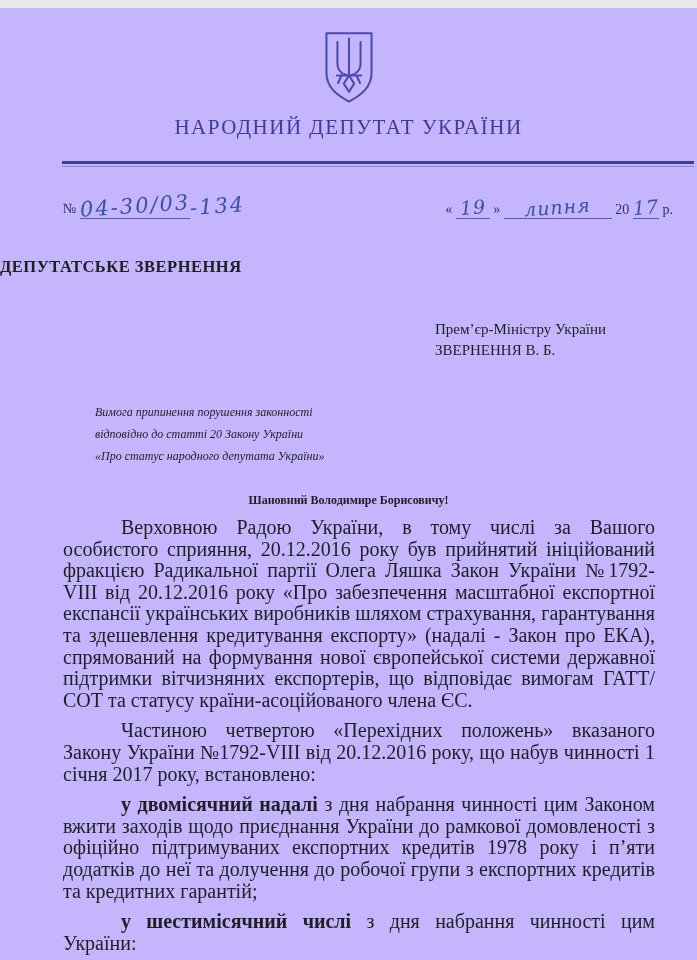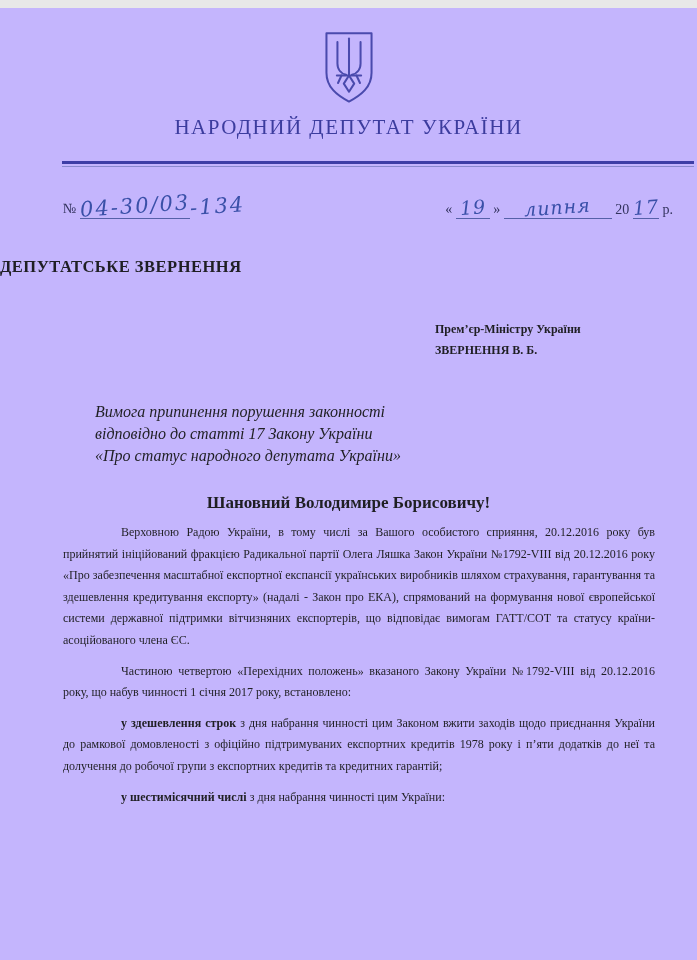--- a/index.html
+++ b/index.html
@@ -63,42 +63,42 @@
   
   .doc-heading{
     margin-top:38px;
     text-align:left;
     font-size:16.5px;
     font-weight:bold;
     letter-spacing:.5px;
   }
   .addressee{
     margin:42px 57px 0 435px;
-    font-weight:bold;
-    font-size:12px;
+    font-weight:normal;
+    font-size:15px;
     line-height:21px;
     white-space:nowrap;
   }
   .subject{
     margin:40px 0 0 95px;
     font-style:italic;
-    font-size:16px;
+    font-size:12px;
     line-height:22px;
   }
   .salutation{
     margin-top:26px;
     text-align:center;
     font-weight:bold;
-    font-size:17px;
+    font-size:12px;
   }
   
   .bodytext{margin:2px 42px 0 63px;}
   .bodytext p{
     margin:9px 0 0 0;
-    font-size:12px;
+    font-size:20px;
     line-height:21.6px;
     text-align:justify;
     text-indent:58px;
   }
   .bodytext p .lead{font-weight:bold;}
   .bodytext p .lead:empty{display:none;}
 </style>
 </head>
 <body>
 
@@ -138,26 +138,26 @@
 
   <div class="doc-heading">ДЕПУТАТСЬКЕ ЗВЕРНЕННЯ</div>
 
   <div class="addressee">
     <div>Прем’єр-Міністру України</div>
     <div>ЗВЕРНЕННЯ В. Б.</div>
   </div>
 
   <div class="subject">
     <div>Вимога припинення порушення законності</div>
-    <div>відповідно до статті 17 Закону України</div>
+    <div>відповідно до статті 20 Закону України</div>
     <div>«Про статус народного депутата України»</div>
   </div>
 
   <div class="salutation">Шановний Володимире Борисовичу!</div>
 
   <div class="bodytext">
     <p><span>Верховною Радою України, в тому числі за Вашого особистого сприяння, 20.12.2016 року був прийнятий ініційований фракцією Радикальної партії Олега Ляшка Закон України №1792-VIII від 20.12.2016 року «Про забезпечення масштабної експортної експансії українських виробників шляхом страхування, гарантування та здешевлення кредитування експорту» (надалі - Закон про ЕКА), спрямований на формування нової європейської системи державної підтримки вітчизняних експортерів, що відповідає вимогам ГАТТ/СОТ та статусу країни-асоційованого члена ЄС.</span></p>
     <p><span>Частиною четвертою «Перехідних положень» вказаного Закону України №1792-VIII від 20.12.2016 року, що набув чинності 1 січня 2017 року, встановлено:</span></p>
-    <p><span class="lead">у здешевлення строк</span><span> з дня набрання чинності цим Законом вжити заходів щодо приєднання України до рамкової домовленості з офіційно підтримуваних експортних кредитів 1978 року і п’яти додатків до неї та долучення до робочої групи з експортних кредитів та кредитних гарантій;</span></p>
+    <p><span class="lead">у двомісячний надалі</span><span> з дня набрання чинності цим Законом вжити заходів щодо приєднання України до рамкової домовленості з офіційно підтримуваних експортних кредитів 1978 року і п’яти додатків до неї та долучення до робочої групи з експортних кредитів та кредитних гарантій;</span></p>
     <p><span class="lead">у шестимісячний числі</span><span> з дня набрання чинності цим України:</span></p>
   </div>
 
 </div>
 
 </body></html>

